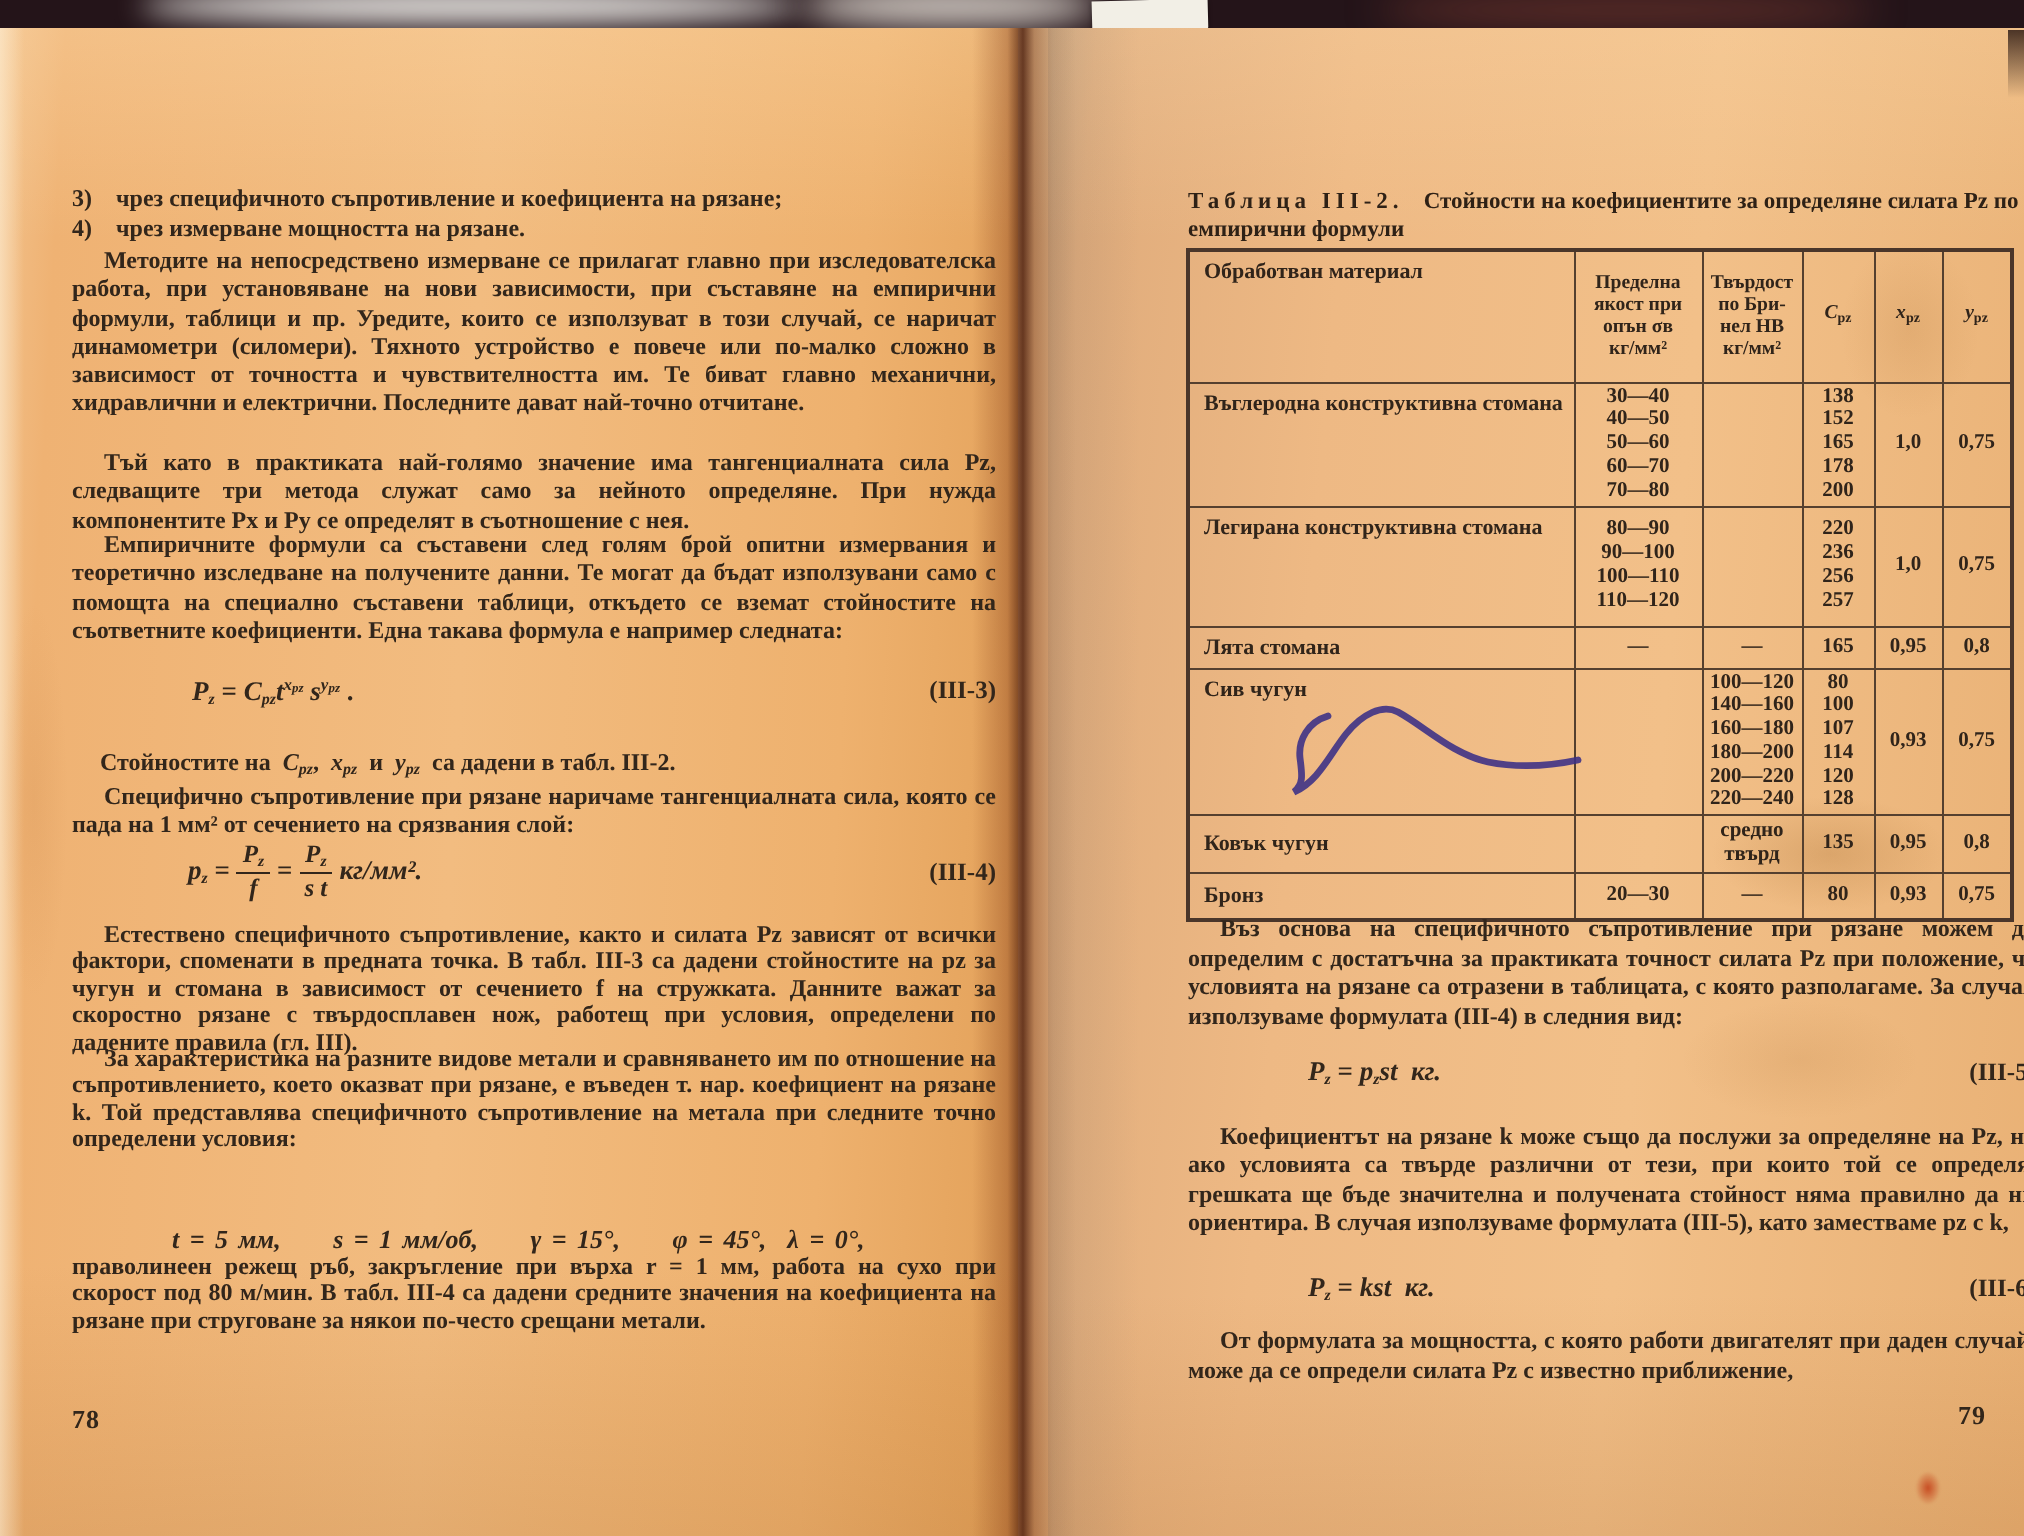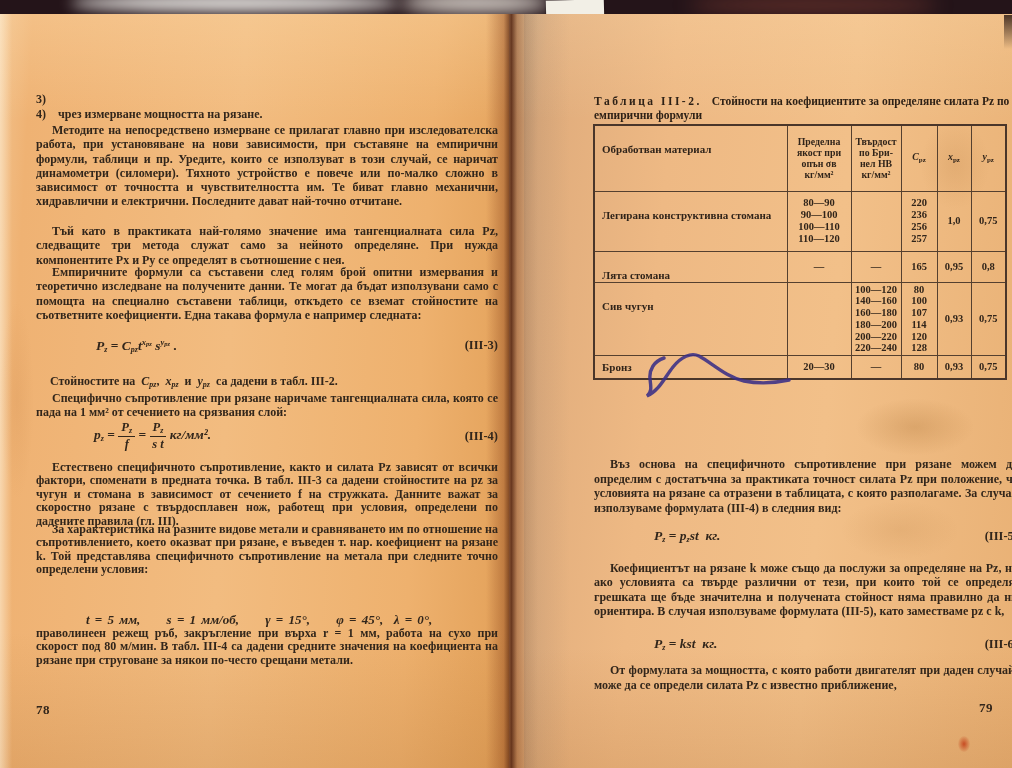--- a/index.html
+++ b/index.html
@@ -71,21 +71,21 @@
   .tbl-caption{position:absolute;left:594px;top:95px;width:424px;font-size:11.5px;
     line-height:13.5px;font-weight:bold;color:#2e2116;}
   .cap-label{letter-spacing:2.5px;margin-right:10px;}
   table.tbl{position:absolute;left:593px;top:124px;width:412px;table-layout:fixed;
     border-collapse:collapse;color:#30241a;font-weight:bold;}
   .tbl td,.tbl th{border:1px solid #55402f;padding:1px 2px;text-align:center;
     vertical-align:middle;white-space:pre-line;font-size:10.5px;line-height:11.8px;font-weight:bold;}
   .tbl{border:2px solid #4a362a;}
   .tbl .hdr td{font-size:9.8px;line-height:11px;}
   .tbl .hdr .mat{font-size:11px;}
-  .tbl td.mat{text-align:left;padding-left:7px;vertical-align:top;padding-top:17px;font-size:11px;line-height:12px;}
+  .tbl td.mat{text-align:left;padding-left:7px;vertical-align:top;padding-top:4px;font-size:11px;line-height:12px;}
   .tbl .coefhead{font-size:11px;}
   .tbl .coefhead i{font-style:italic;}
   .tbl .coefhead sub{font-size:7px;vertical-align:-2px;}
   .r-hdr{height:66px;} .r-0{height:62px;} .r-1{height:60px;} .r-2{height:21px;}
   .r-3{height:66px;} .r-4{height:29px;} .r-5{height:23px;}
 
   .scribble{position:absolute;left:640px;top:346px;pointer-events:none;}
 </style>
 </head>
 <body>
@@ -108,20 +108,21 @@
 
   <div class="stain stain-1"></div>
   <div class="stain stain-2"></div>
   <div class="stain stain-3"></div>
   <div class="stain stain-4"></div>
   <div class="stain stain-5"></div>
 
   <div class="txt lblock" style="top:92px">
     <div class="itemrow">
       <span class="itemnum">3)</span>
+      <span>чрез специфичното съпротивление и коефициента на рязане;</span>
     </div>
     <div class="itemrow">
       <span class="itemnum">4)</span>
       <span>чрез измерване мощността на рязане.</span>
     </div>
   </div>
 
   <div class="txt lblock lh14 ind" style="top:123px">Методите на непосредствено измерване се прилагат главно при изследователска работа, при установяване на нови зависимости, при съставяне на емпирични формули, таблици и пр. Уредите, които се използуват в този случай, се наричат динамометри (силомери). Тяхното устройство е повече или по-малко сложно в зависимост от точността и чувствителността им. Те биват главно механични, хидравлични и електрични. Последните дават най-точно отчитане.</div>
 
   <div class="txt lblock lh14 ind" style="top:265px">Емпиричните формули са съставени след голям брой опитни измервания и теоретично изследване на получените данни. Те могат да бъдат използувани само с помощта на специално съставени таблици, откъдето се вземат стойностите на съответните коефициенти. Една такава формула е например следната:</div>
@@ -174,20 +175,36 @@
 опън σв
 кг/мм²</td>
       <td>Твърдост
 по Бри-
 нел HB
 кг/мм²</td>
       <td class="coefhead"><i>C</i><sub>pz</sub></td>
       <td class="coefhead"><i>x</i><sub>pz</sub></td>
       <td class="coefhead"><i>y</i><sub>pz</sub></td>
     </tr>
+    <tr class="r-0">
+      <td class="mat">Въглеродна конструктивна стомана</td>
+      <td>30—40
+40—50
+50—60
+60—70
+70—80</td>
+      <td></td>
+      <td>138
+152
+165
+178
+200</td>
+      <td>1,0</td>
+      <td>0,75</td>
+    </tr>
     <tr class="r-1">
       <td class="mat">Легирана конструктивна стомана</td>
       <td>80—90
 90—100
 100—110
 110—120</td>
       <td></td>
       <td>220
 236
 256
@@ -214,20 +231,29 @@
 220—240</td>
       <td>80
 100
 107
 114
 120
 128</td>
       <td>0,93</td>
       <td>0,75</td>
     </tr>
+    <tr class="r-4">
+      <td class="mat" style="vertical-align:middle;padding-top:1px">Ковък чугун</td>
+      <td></td>
+      <td>средно
+твърд</td>
+      <td>135</td>
+      <td>0,95</td>
+      <td>0,8</td>
+    </tr>
     <tr class="r-5">
       <td class="mat" style="vertical-align:middle;padding-top:1px">Бронз</td>
       <td>20—30</td>
       <td>—</td>
       <td>80</td>
       <td>0,93</td>
       <td>0,75</td>
     </tr>
   </tbody>
     </table>

